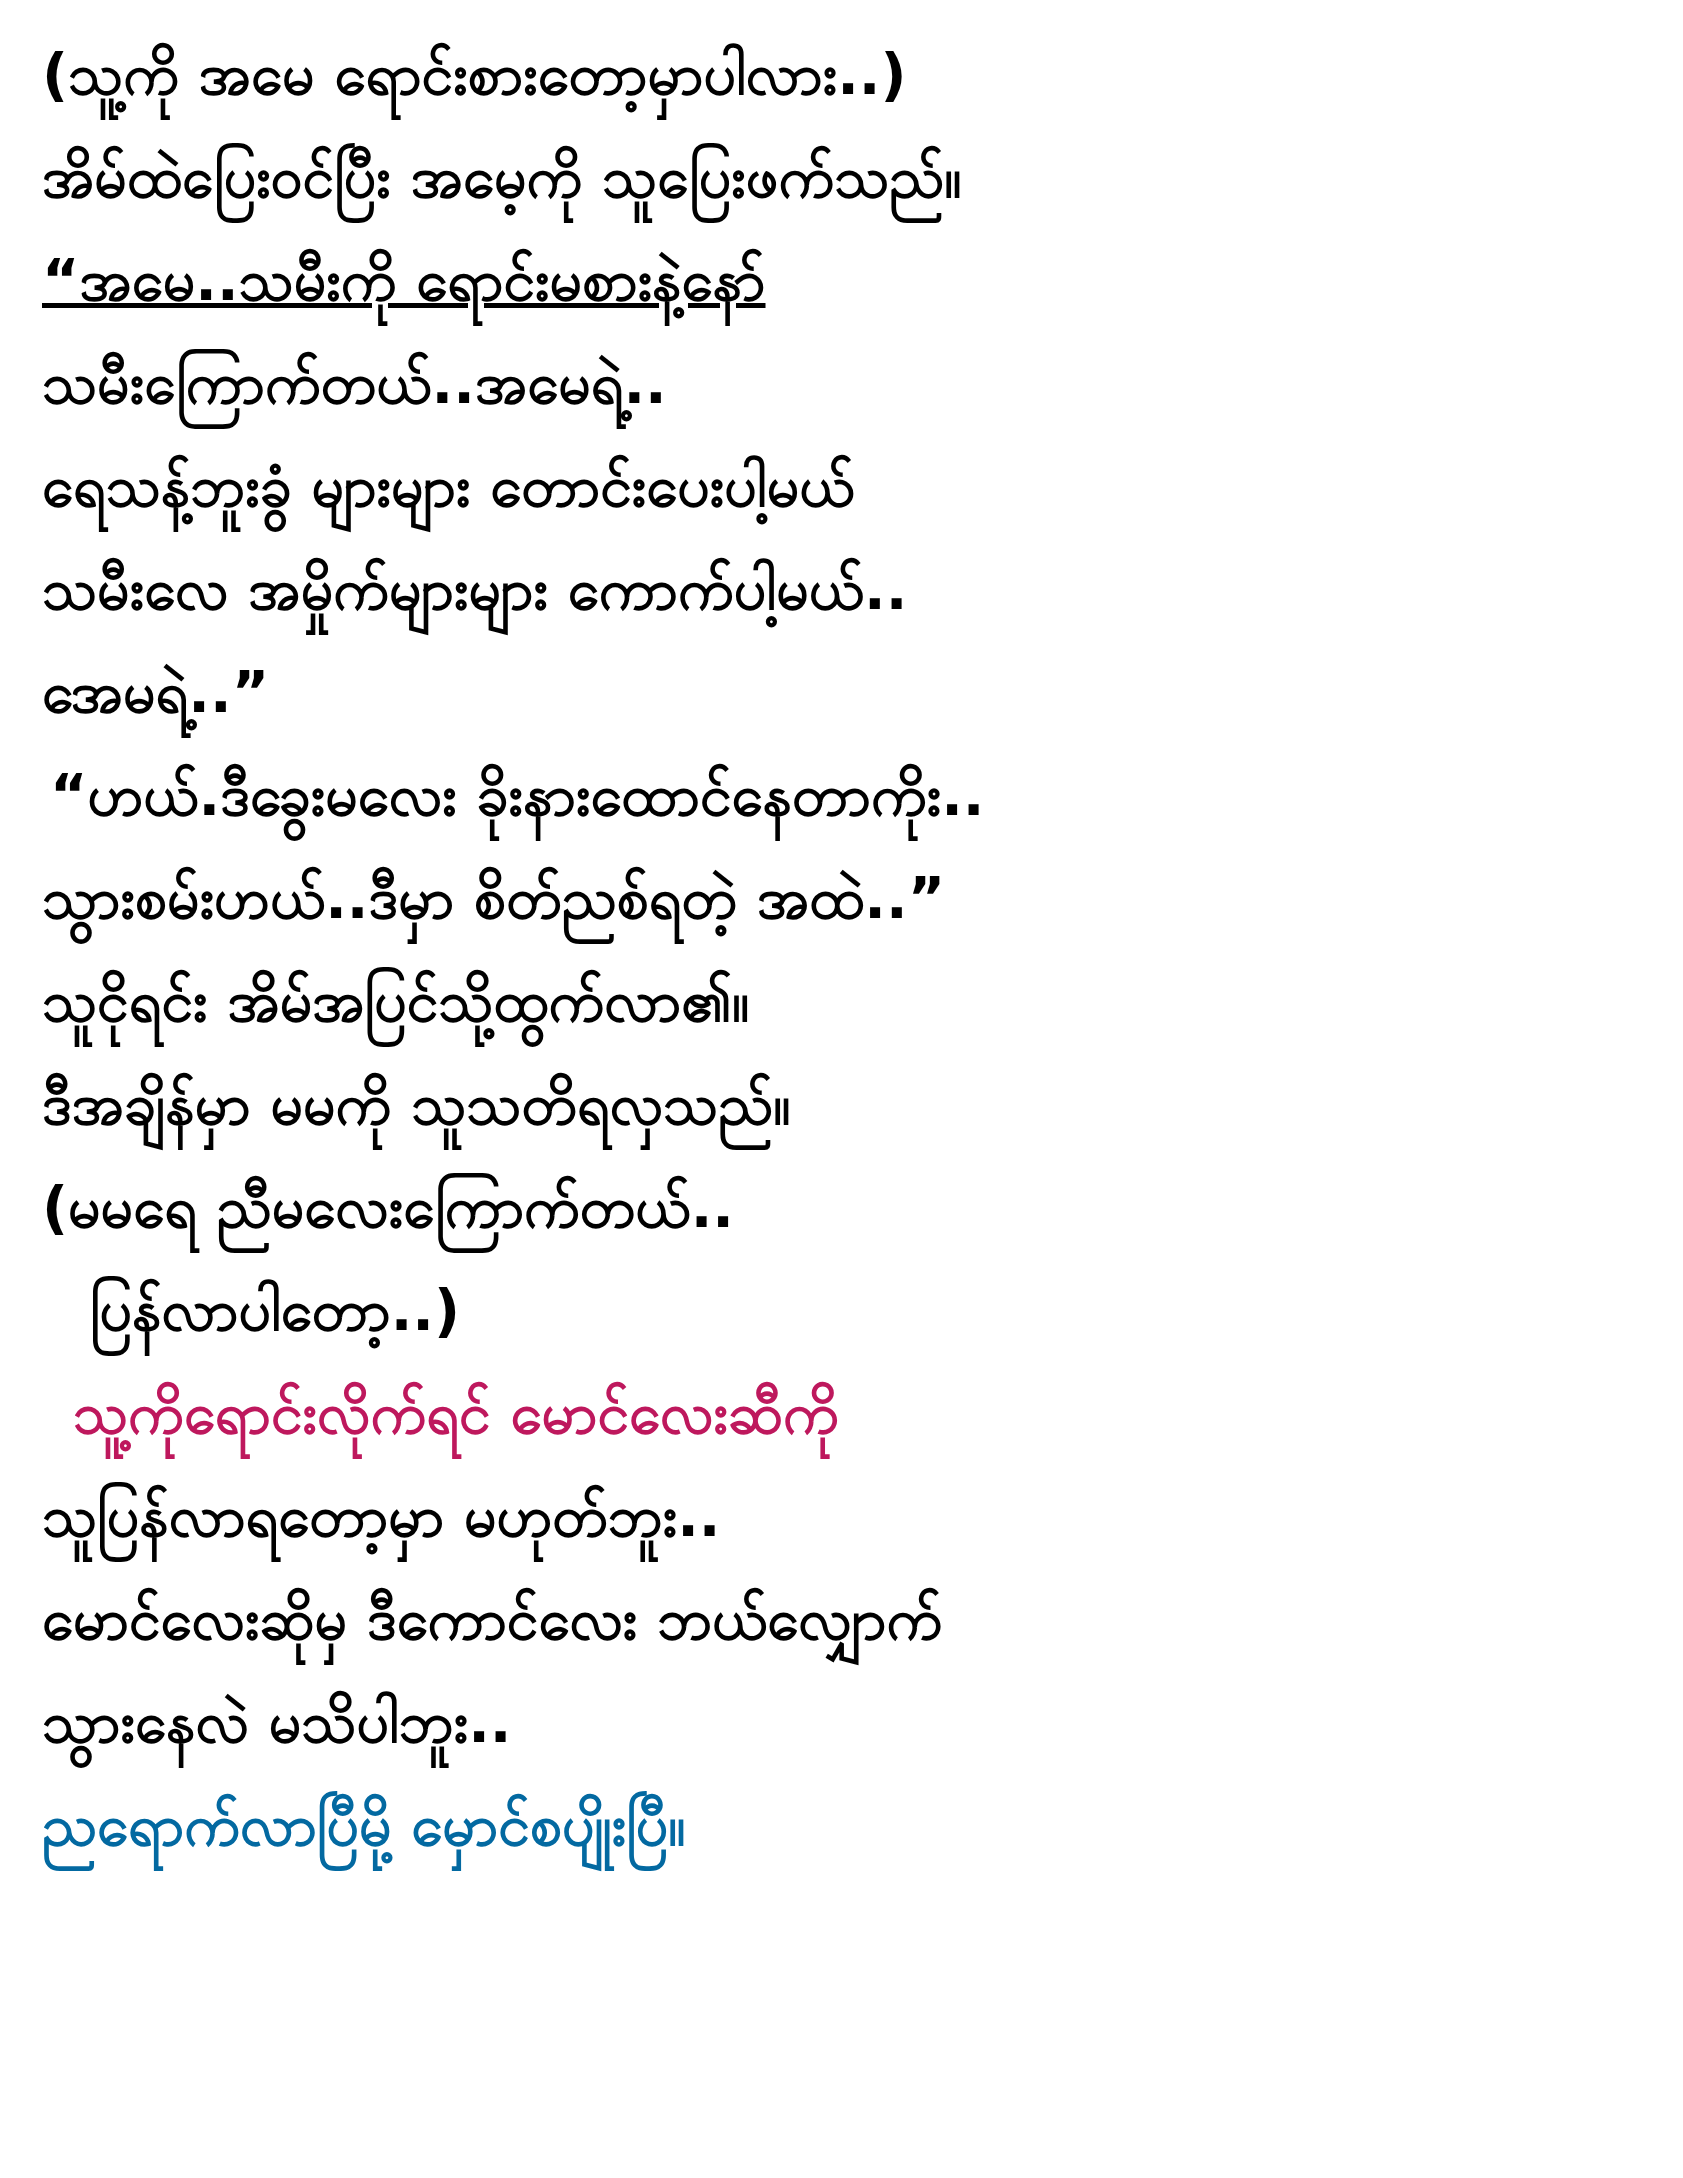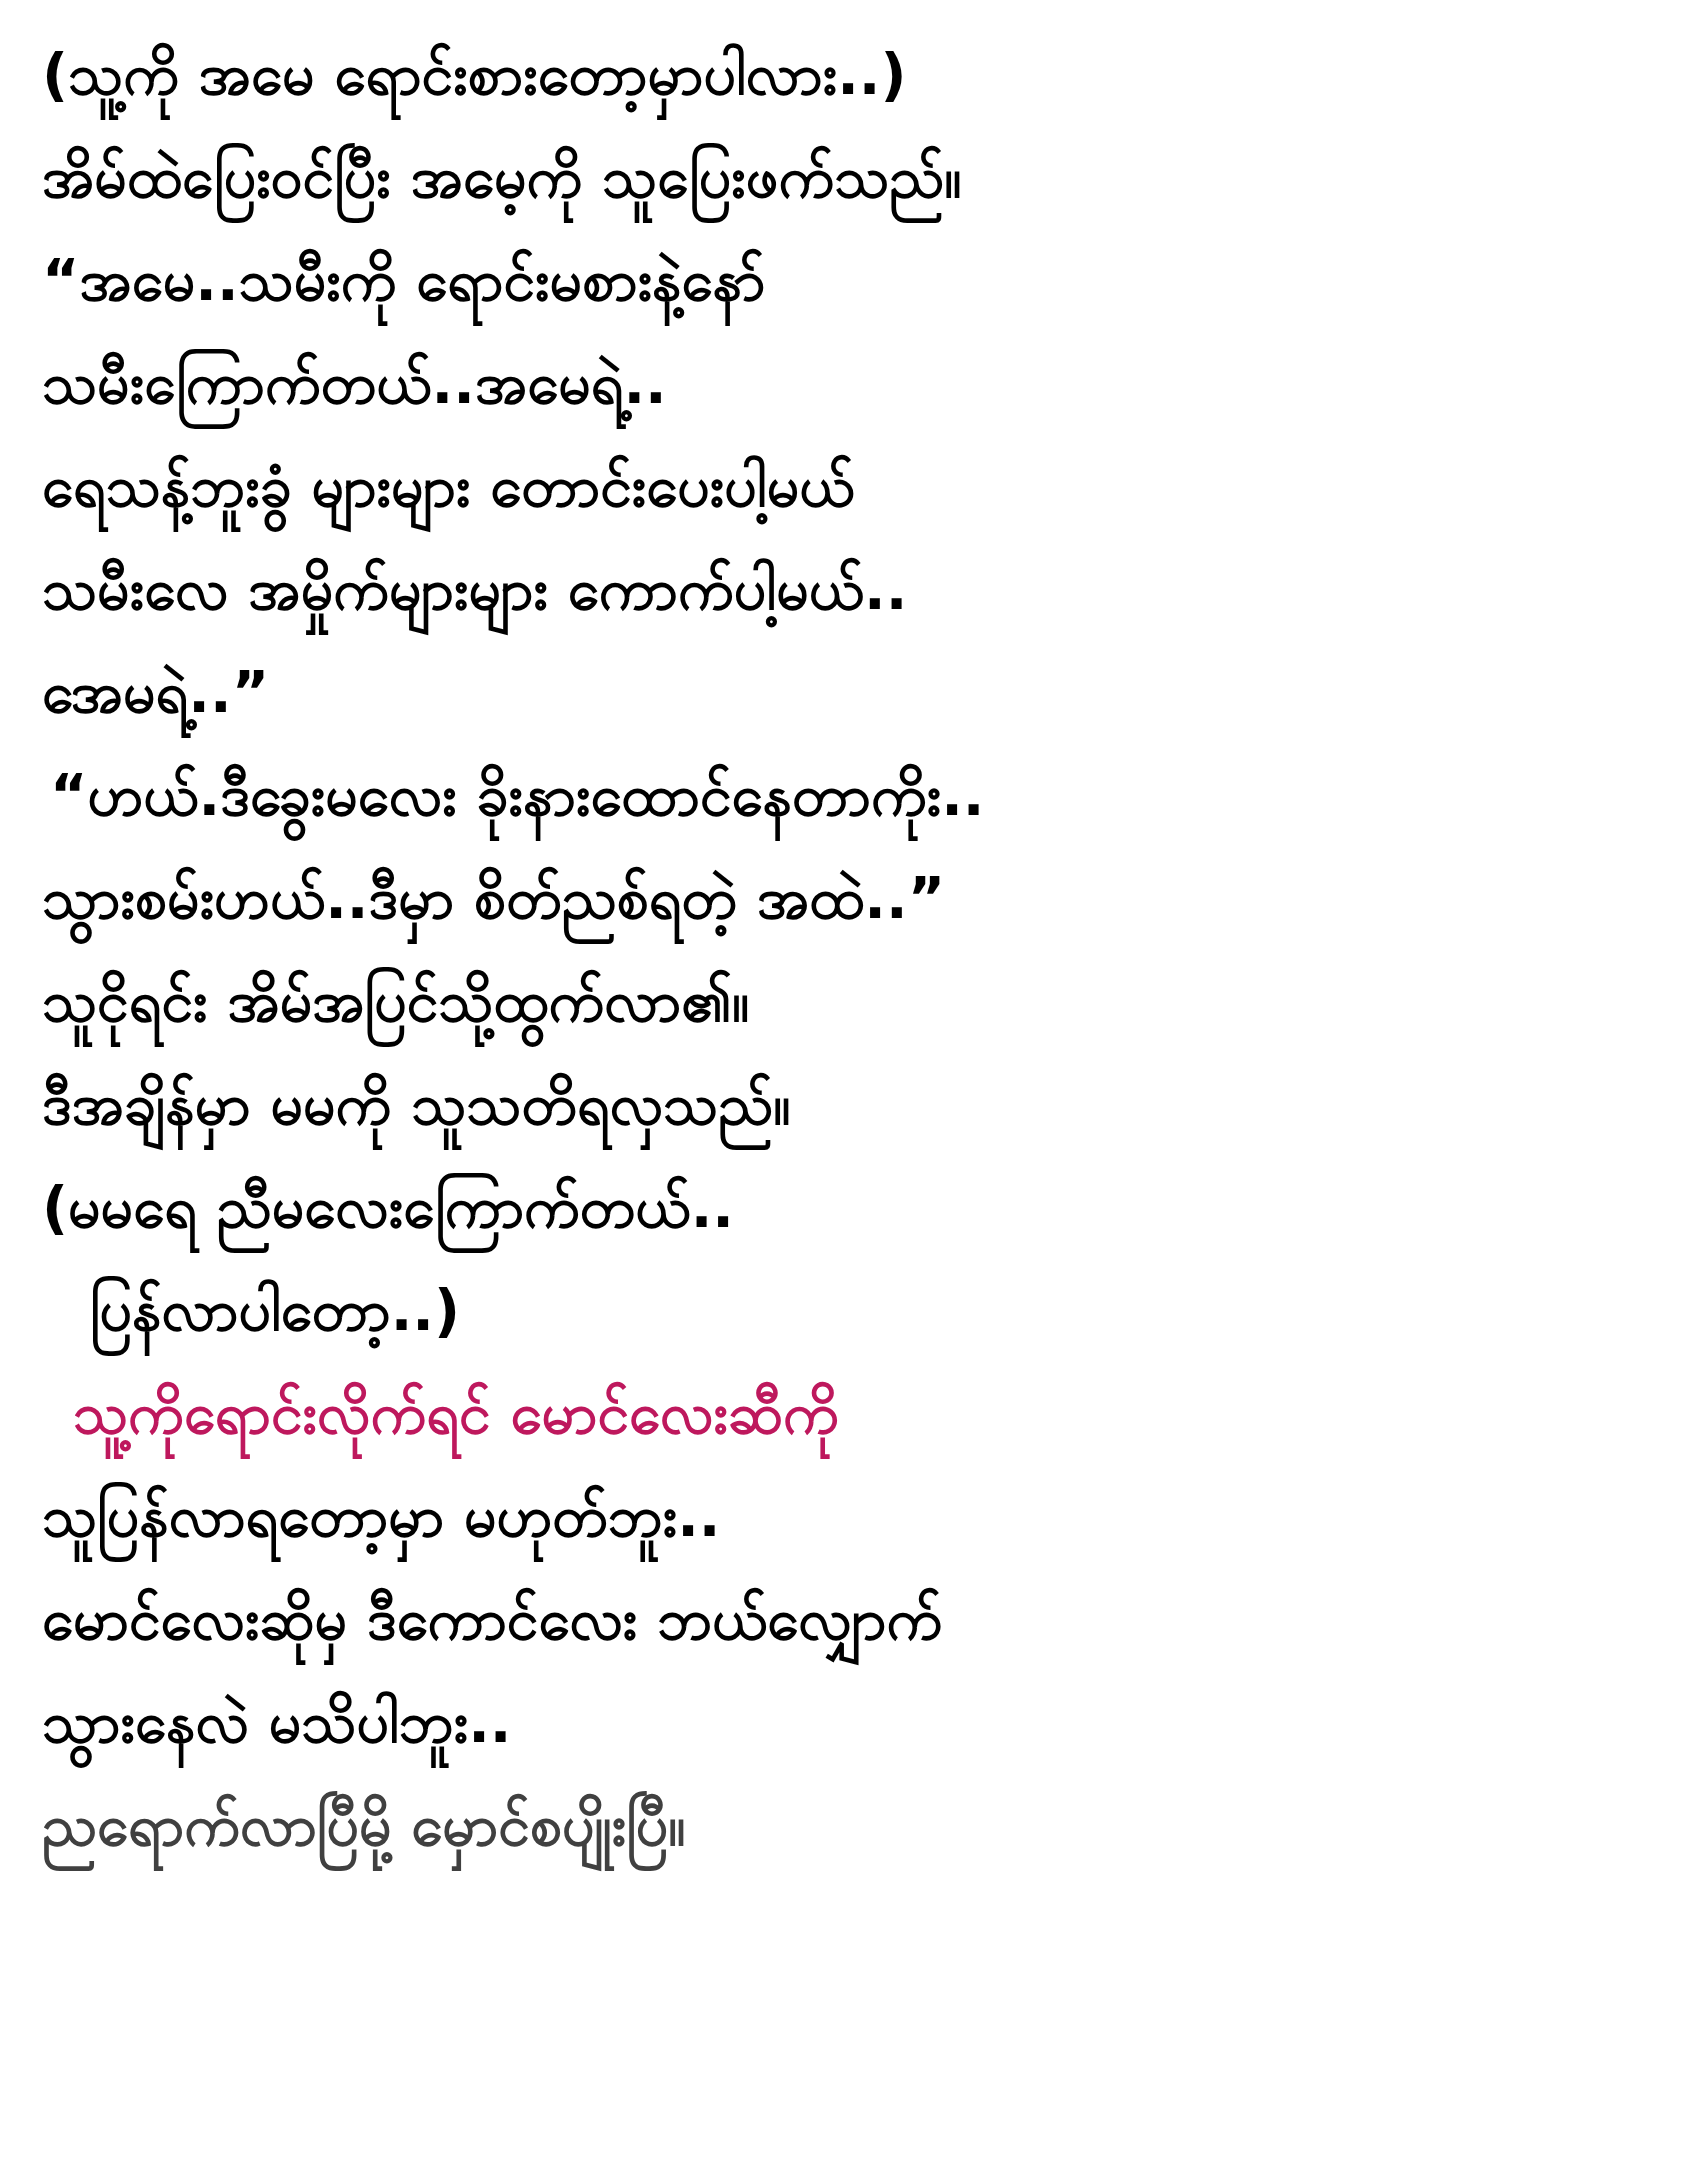--- a/index.html
+++ b/index.html
@@ -38,21 +38,21 @@
 
 <div class="page">
   <div id="text-content">
       <div class="paragraph">
         <div class="text-line" style="color: rgb(0, 0, 0);">(သူ့ကို အမေ ရောင်းစားတော့မှာပါလား..)</div>
       </div>
       <div class="paragraph">
         <div class="text-line" style="color: rgb(0, 0, 0);">အိမ်ထဲပြေးဝင်ပြီး အမေ့ကို သူပြေးဖက်သည်။</div>
       </div>
       <div class="paragraph">
-        <div class="text-line" style="color: rgb(0, 0, 0);">“အမေ..သမီးကို ရောင်းမစားနဲ့နော်</div>
+        <div class="text-line" style="color: rgb(0, 0, 0); text-decoration: underline;">“အမေ..သမီးကို ရောင်းမစားနဲ့နော်</div>
         <div class="text-line" style="color: rgb(0, 0, 0);">သမီးကြောက်တယ်..အမေရဲ့..</div>
         <div class="text-line" style="color: rgb(0, 0, 0);">ရေသန့်ဘူးခွံ များများ တောင်းပေးပါ့မယ်</div>
         <div class="text-line" style="color: rgb(0, 0, 0);">သမီးလေ အမှိုက်များများ ကောက်ပါ့မယ်..</div>
       </div>
       <div class="paragraph">
         <div class="text-line" style="color: rgb(0, 0, 0);">အေမရဲ့..”</div>
       </div>
       <div class="paragraph">
         <div class="text-line" style="color: rgb(0, 0, 0); margin-left: 8px;">“ဟယ်.ဒီခွေးမလေး ခိုးနားထောင်နေတာကိုး..</div>
       </div>
@@ -63,17 +63,17 @@
         <div class="text-line" style="color: rgb(0, 0, 0);">သူငိုရင်း အိမ်အပြင်သို့ထွက်လာ၏။</div>
         <div class="text-line" style="color: rgb(0, 0, 0);">ဒီအချိန်မှာ မမကို သူသတိရလှသည်။</div>
         <div class="text-line" style="color: rgb(0, 0, 0);">(မမရေ ညီမလေးကြောက်တယ်..</div>
         <div class="text-line" style="color: rgb(0, 0, 0); margin-left: 48px;">ပြန်လာပါတော့..)</div>
       </div>
       <div class="paragraph">
         <div class="text-line" style="color: #be185d; margin-left: 31px;">သူ့ကိုရောင်းလိုက်ရင် မောင်လေးဆီကို</div>
         <div class="text-line" style="color: #000000;">သူပြန်လာရတော့မှာ မဟုတ်ဘူး..</div>
         <div class="text-line" style="color: rgb(0, 0, 0);">မောင်လေးဆိုမှ ဒီကောင်လေး ဘယ်လျှောက်</div>
         <div class="text-line" style="color: rgb(0, 0, 0);">သွားနေလဲ မသိပါဘူး..</div>
-        <div class="text-line" style="color: #404040; margin-top: 26px;">ညရောက်လာပြီမို့ မှောင်စပျိုးပြီ။</div>
+        <div class="text-line" style="color: #0369a1; margin-top: 26px;">ညရောက်လာပြီမို့ မှောင်စပျိုးပြီ။</div>
       </div>
     </div>
 </div>
 
 
 </body></html>

